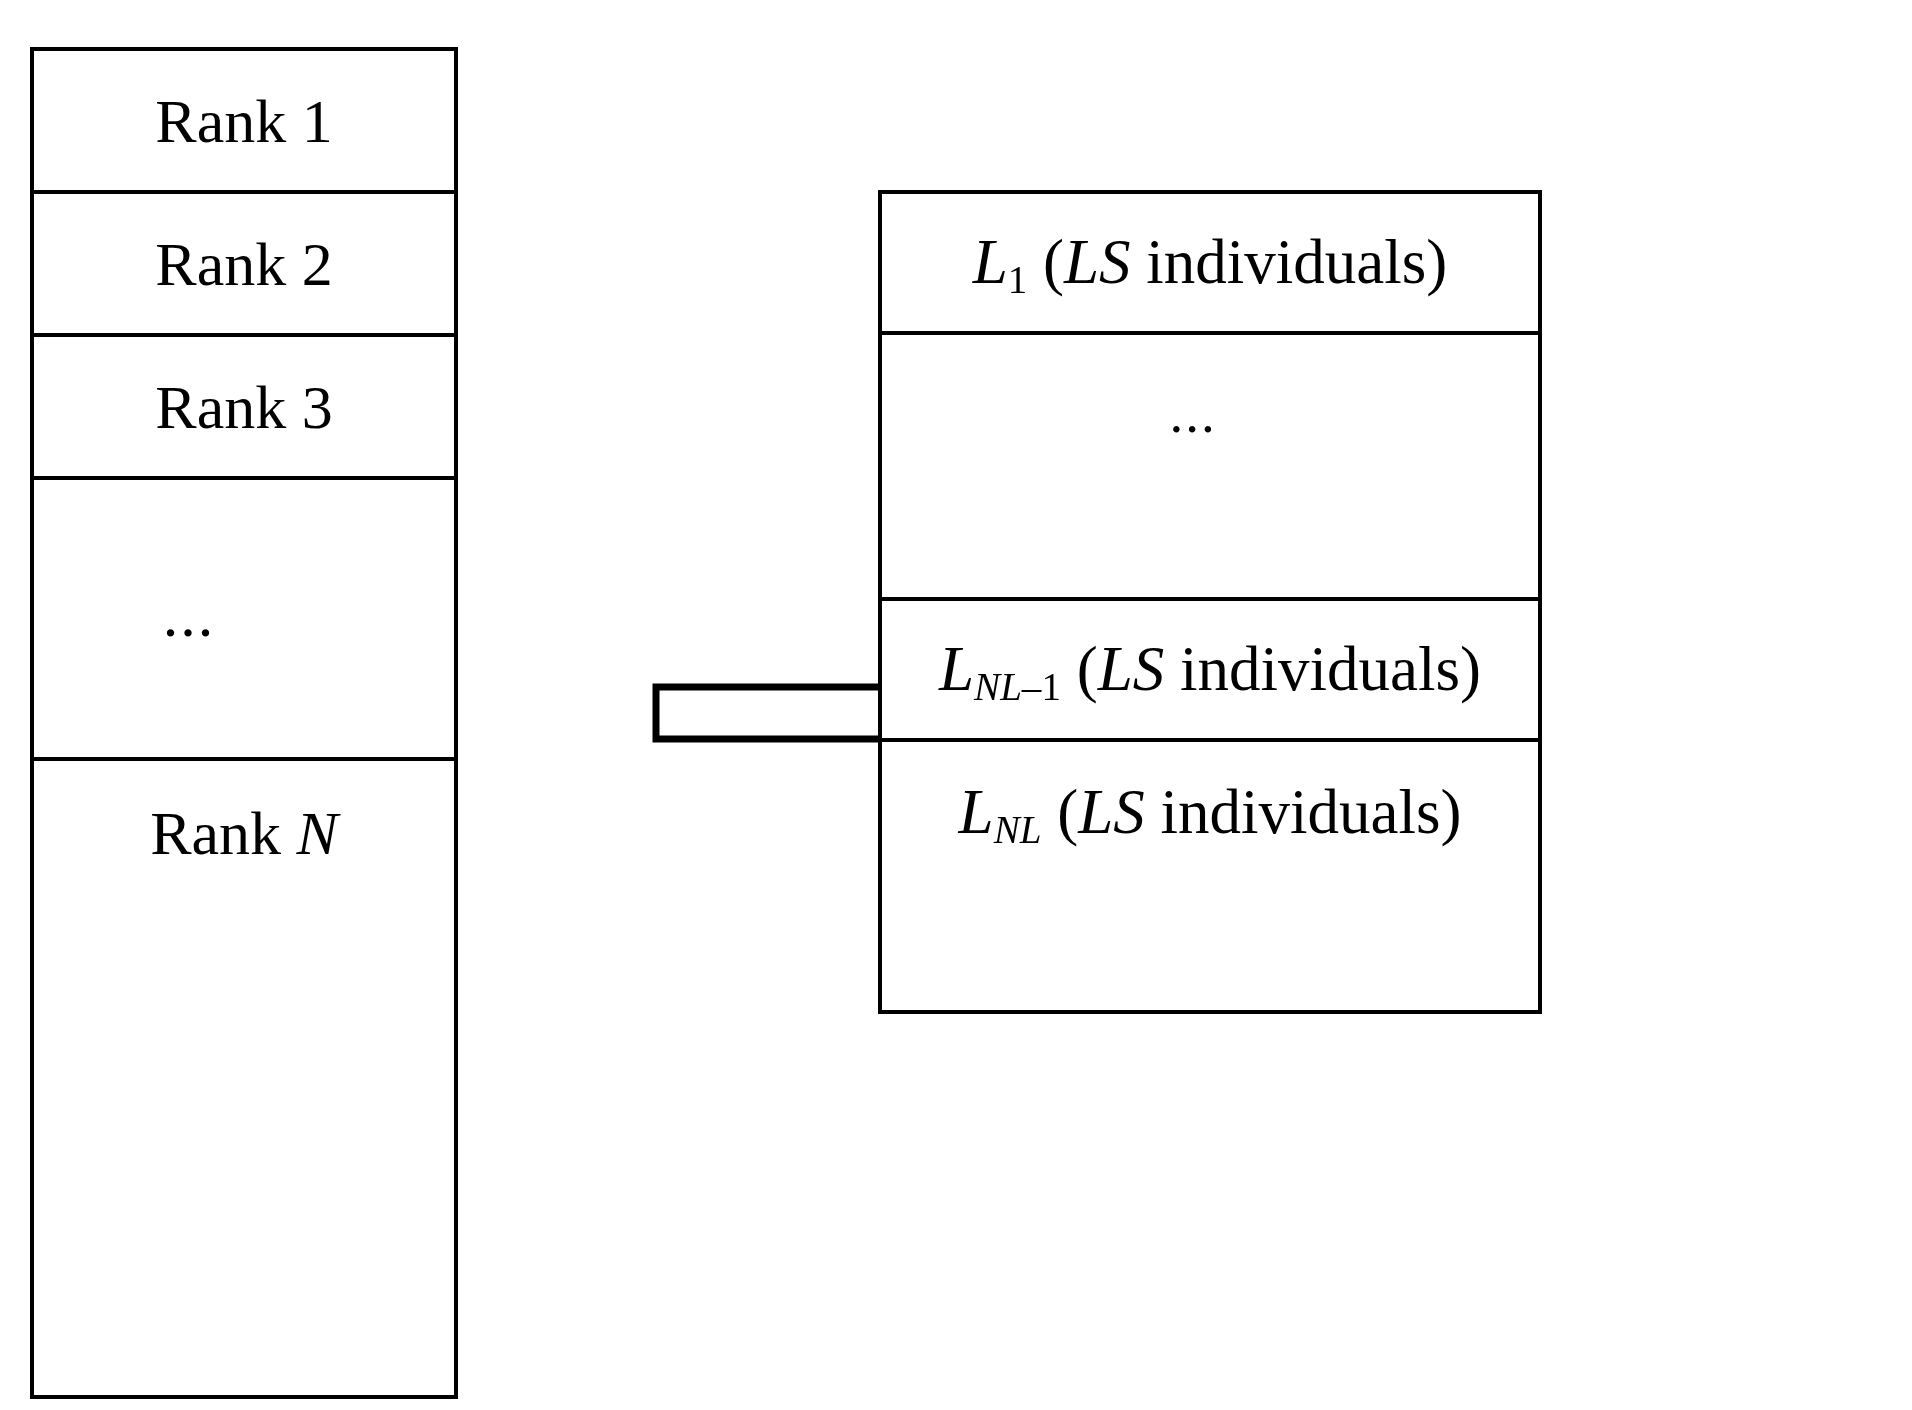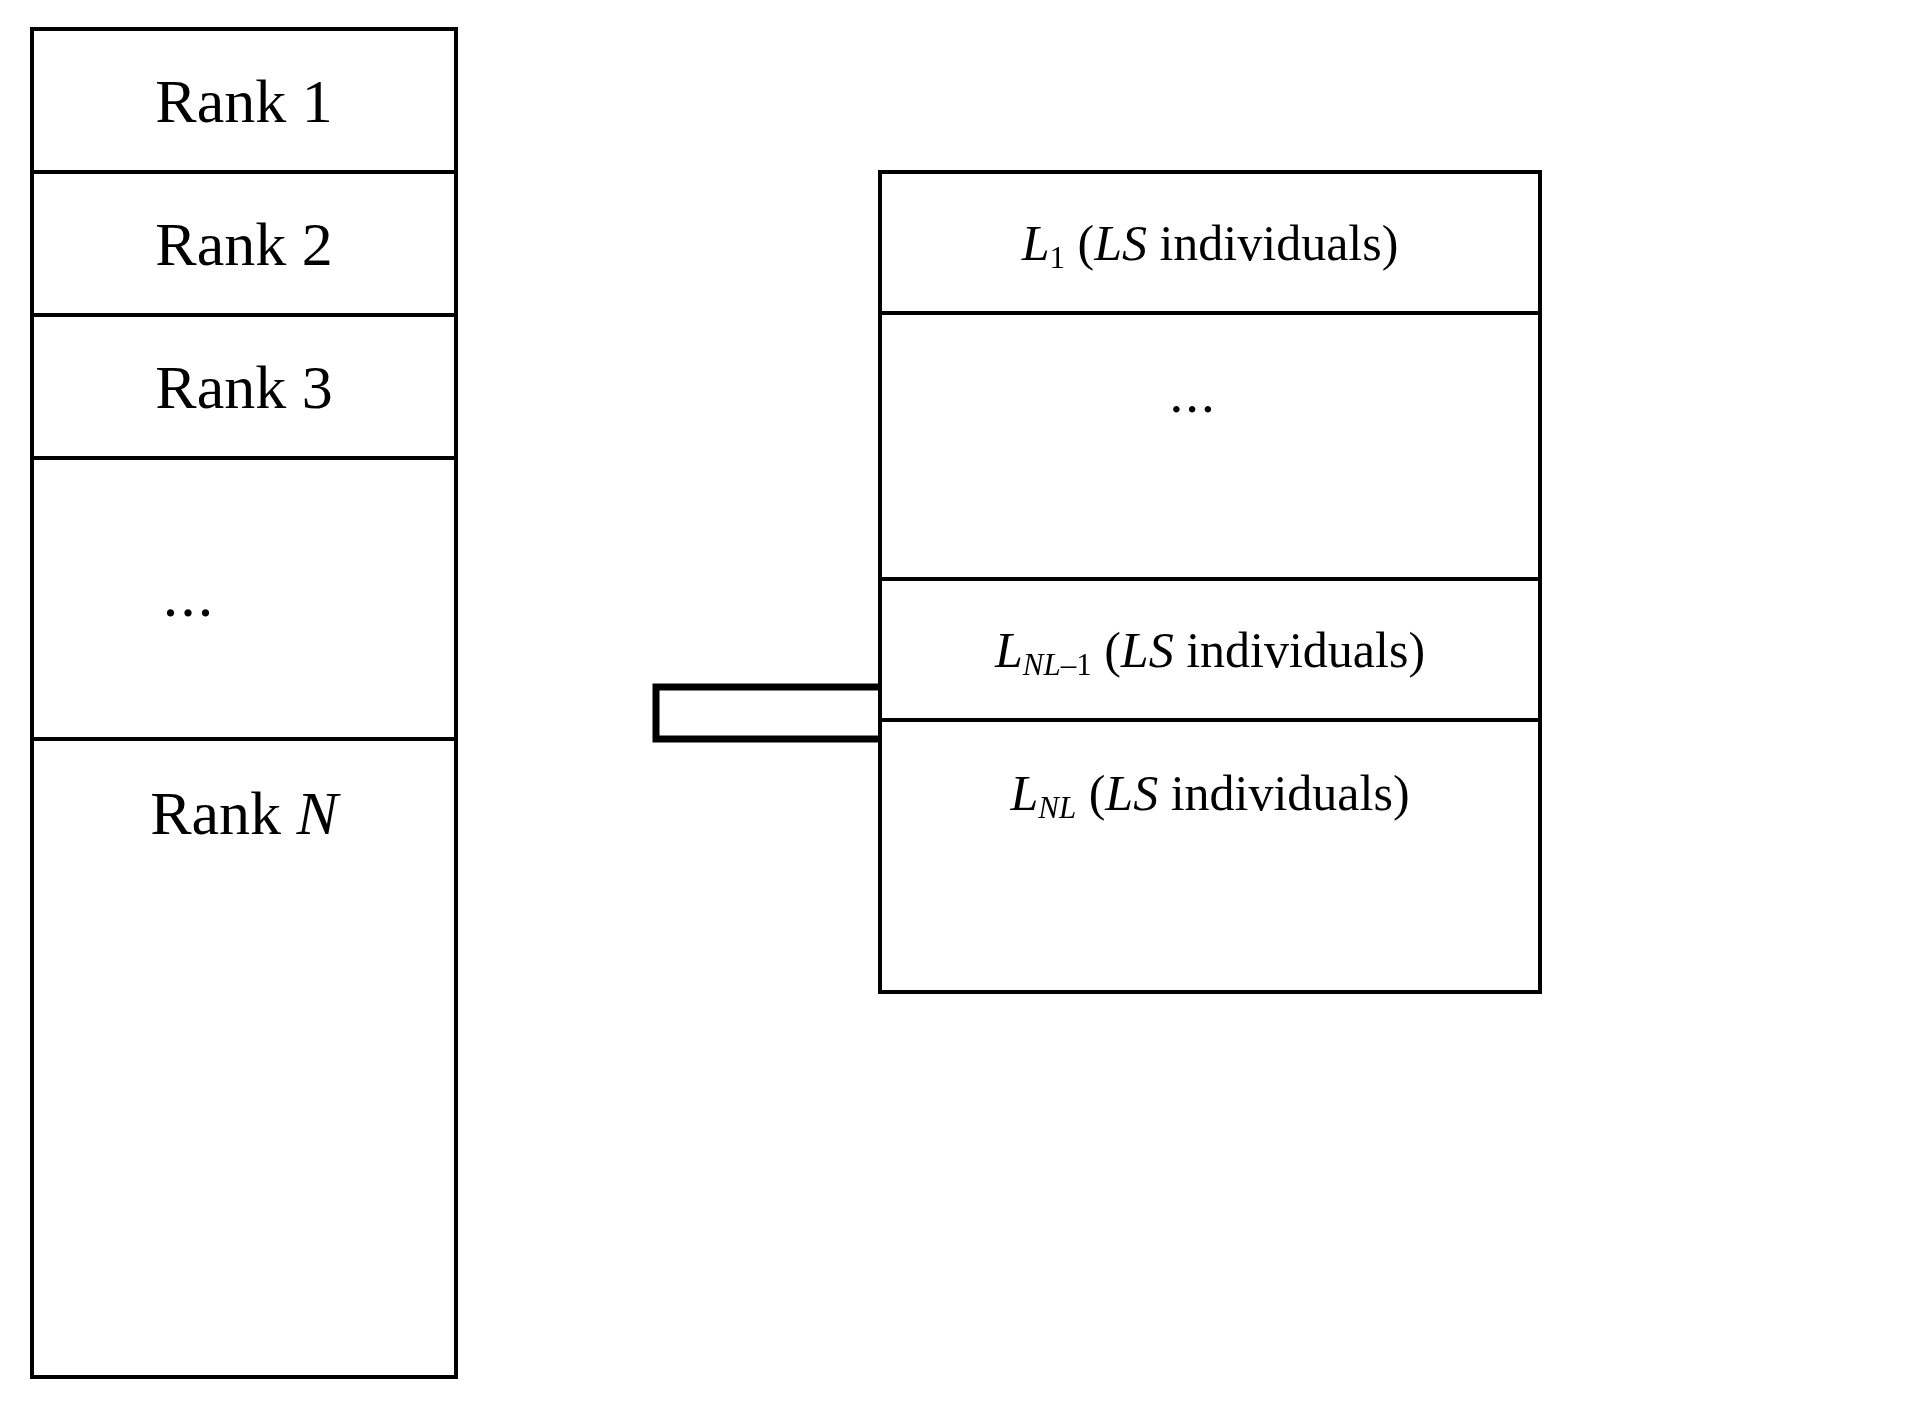--- a/index.html
+++ b/index.html
@@ -18,20 +18,21 @@
   }
 
   
   .rank-table {
     position: absolute;
     box-sizing: border-box;
     border: 4px solid #000000;
     background: #ffffff;
     display: flex;
     flex-direction: column;
+    margin-top: 20px;
   }
   .rank-row {
     box-sizing: border-box;
     border-bottom: 4px solid #000000;
     display: flex;
     align-items: center;
     justify-content: center;
     background: #ffffff;
     position: relative;
   }
@@ -75,21 +76,21 @@
     width: 664px;
     height: 824px;
   }
   #right-table .rank-row {
     height: 141px;
   }
   #right-table .rank-row.ellipsis-row {
     height: 266px;
   }
   #right-table .cell-text {
-    font-size: 50px;
+    font-size: 63px;
   }
   #right-table .ellipsis-row .cell-text {
     font-size: 55px;
     position: relative;
     left: -17px;
     top: -53px;
     letter-spacing: 2px;
   }
 
   

